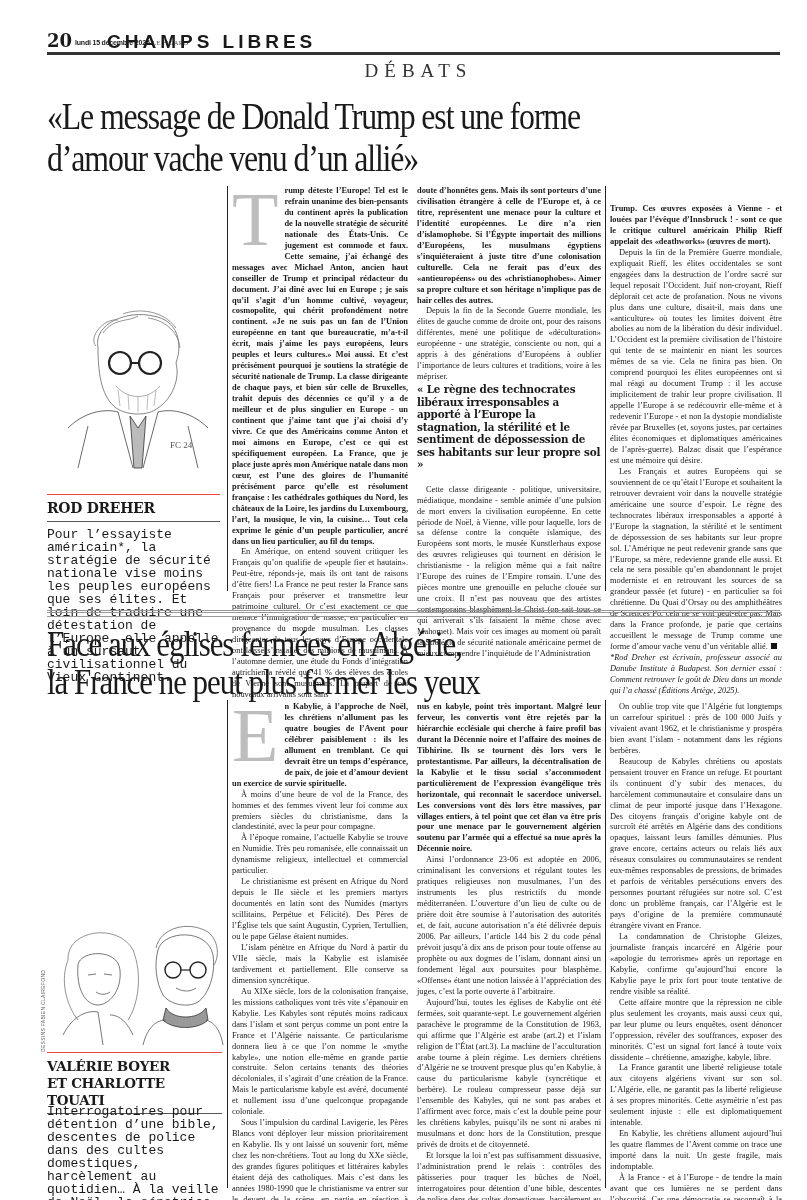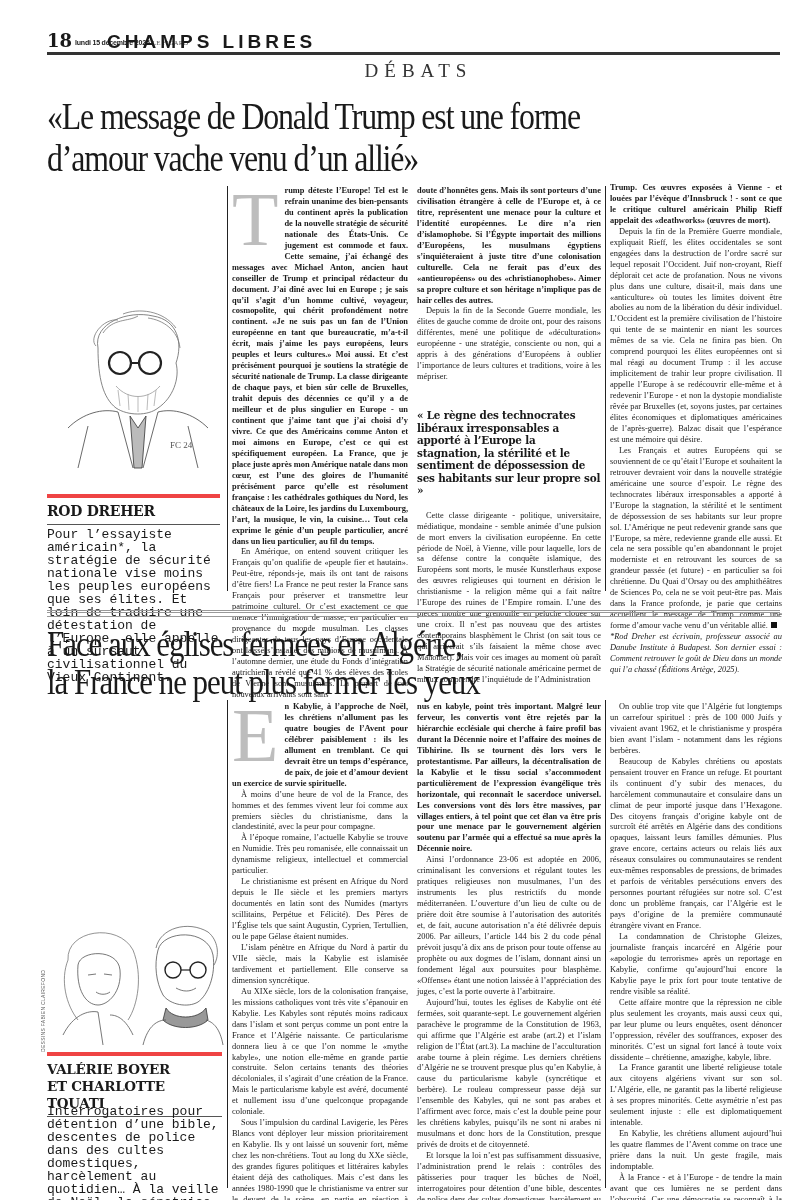--- a/index.html
+++ b/index.html
@@ -13,40 +13,40 @@
   .rubric{position:absolute;left:0;width:733px;top:0;text-align:left;font-family:Liberation Sans, sans-serif;font-weight:bold;font-size:19px;letter-spacing:4px;line-height:24px;padding-left:60px;box-sizing:border-box;}
   .mastrule{position:absolute;left:47px;top:52px;width:733px;height:3px;background:#333;}
   .subrubric{position:absolute;left:0;width:807px;top:60px;text-align:center;font-family:"Liberation Serif",serif;font-size:19px;letter-spacing:6px;color:#333;padding-left:30px;box-sizing:border-box;}
   h1{position:absolute;left:47px;top:96px;margin:0;width:700px;font-family:"Liberation Serif",serif;font-weight:normal;font-size:37px;line-height:42px;letter-spacing:-1.3px;transform:scaleX(0.86);transform-origin:left top;width:820px;}
   
   .col{position:absolute;font-size:8.4px;line-height:10.95px;text-align:justify;hyphens:auto;}
   .col p{margin:0;text-indent:9px;}
   .col p.first{text-indent:0;font-weight:bold;}
   .vrule{position:absolute;width:1px;background:#222;}
   .dropcap{float:left;font-family:"Liberation Serif",serif;font-size:76px;line-height:62px;color:#bdbdbd;margin:0 6px -2px 0;height:66px;padding-top:2px;}
-  .pull{font-family:"DejaVu Serif",serif;font-weight:bold;font-size:10.4px;line-height:12.5px;text-align:left;margin:26px 0 14px 0;letter-spacing:-0.2px;}
+  .pull{font-family:"DejaVu Serif",serif;font-weight:bold;font-size:10.4px;line-height:12.5px;text-align:left;margin:0 0 14px 0;letter-spacing:-0.2px;}
   .sig{font-style:italic;text-indent:0 !important;}
   .endmark{display:inline-block;width:6px;height:6px;background:#111;margin-left:3px;}
   
   .portrait{position:absolute;}
-  .authname{position:absolute;font-family:"DejaVu Serif",serif;font-weight:bold;font-size:14px;line-height:17px;letter-spacing:-0.3px;border-top:4px solid #ef4444;border-bottom:1px solid #555;padding:5px 0 4px 0;}
+  .authname{position:absolute;font-family:"DejaVu Serif",serif;font-weight:bold;font-size:14px;line-height:17px;letter-spacing:-0.3px;border-top:1px solid #ef4444;border-bottom:1px solid #555;padding:5px 0 4px 0;}
   .standfirst{position:absolute;font-family:Liberation Mono, monospace;font-size:13px;line-height:13px;}
   .credit{position:absolute;font-family:"Liberation Sans",sans-serif;font-size:5px;color:#555;letter-spacing:0.3px;transform:rotate(-90deg);transform-origin:left top;white-space:nowrap;}
   .sectrule{position:absolute;left:47px;top:610px;width:733px;height:5px;border-top:1px solid #999;border-bottom:1px solid #999;}
   .sectrule::after{content:"";position:absolute;left:0;top:1px;width:100%;height:1px;background:#999;}
   h2{position:absolute;left:47px;top:625px;margin:0;font-family:"Liberation Serif",serif;font-weight:normal;font-size:36px;line-height:38px;letter-spacing:-1.2px;transform:scaleX(0.86);transform-origin:left top;width:800px;}
   h2 span, h1 span{display:block;}
 </style>
 </head>
 <body>
 
 <div class="page">
 
   <div class="mast">
-    <span class="pgnum">18</span>
+    <span class="pgnum">20</span>
     <span class="pgdate">lundi 15 décembre 2025</span>
     <span class="pgpaper">LE FIGARO</span>
     <div class="rubric">CHAMPS LIBRES</div>
   </div>
   <div class="mastrule"></div>
   <div class="subrubric">DÉBATS</div>
 
   <h1>
     <span>«Le message de Donald Trump est une forme</span>
     <span>d’amour vache venu d’un allié»</span>
@@ -81,21 +81,21 @@
 
   <div class="col" style="left:417px;top:186px;width:184px;">
     <p class="first">doute d’honnêtes gens. Mais ils sont porteurs d’une civilisation étrangère à celle de l’Europe et, à ce titre, représentent une menace pour la culture et l’identité européennes. Le dire n’a rien d’islamophobe. Si l’Égypte importait des millions d’Européens, les musulmans égyptiens s’inquiéteraient à juste titre d’une colonisation culturelle. Cela ne ferait pas d’eux des «antieuropéens» ou des «christianophobes». Aimer sa propre culture et son héritage n’implique pas de haïr celles des autres.</p>
     <p>Depuis la fin de la Seconde Guerre mondiale, les élites de gauche comme de droite ont, pour des raisons différentes, mené une politique de «déculturation» européenne - une stratégie, consciente ou non, qui a appris à des générations d’Européens à oublier l’importance de leurs cultures et traditions, voire à les mépriser.</p>
     <div class="pull">« Le règne des technocrates libéraux irresponsables a apporté à l’Europe la stagnation, la stérilité et le sentiment de dépossession de ses habitants sur leur propre sol »</div>
     <p>Cette classe dirigeante - politique, universitaire, médiatique, mondaine - semble animée d’une pulsion de mort envers la civilisation européenne. En cette période de Noël, à Vienne, ville pour laquelle, lors de sa défense contre la conquête islamique, des Européens sont morts, le musée Kunstlerhaus expose des œuvres religieuses qui tournent en dérision le christianisme - la religion même qui a fait naître l’Europe des ruines de l’Empire romain. L’une des pièces montre une grenouille en peluche clouée sur une croix. Il n’est pas nouveau que des artistes contemporains blasphèment le Christ (on sait tous ce qui arriverait s’ils faisaient la même chose avec Mahomet). Mais voir ces images au moment où paraît la Stratégie de sécurité nationale américaine permet de mieux comprendre l’inquiétude de l’Administration</p>
   </div>
 
   <div class="vrule" style="left:605px;top:186px;height:405px;"></div>
 
-  <div class="col" style="left:610px;top:183px;width:172px;">
+  <div class="col" style="left:610px;top:204px;width:172px;">
     <p class="first">Trump. Ces œuvres exposées à Vienne - et louées par l’évêque d’Innsbruck ! - sont ce que le critique culturel américain Philip Rieff appelait des «deathworks» (œuvres de mort).</p>
     <p>Depuis la fin de la Première Guerre mondiale, expliquait Rieff, les élites occidentales se sont engagées dans la destruction de l’ordre sacré sur lequel reposait l’Occident. Juif non-croyant, Rieff déplorait cet acte de profanation. Nous ne vivons plus dans une culture, disait-il, mais dans une «anticulture» où toutes les limites doivent être abolies au nom de la libération du désir individuel. L’Occident est la première civilisation de l’histoire qui tente de se maintenir en niant les sources mêmes de sa vie. Cela ne finira pas bien. On comprend pourquoi les élites européennes ont si mal réagi au document Trump : il les accuse implicitement de trahir leur propre civilisation. Il appelle l’Europe à se redécouvrir elle-même et à redevenir l’Europe - et non la dystopie mondialiste rêvée par Bruxelles (et, soyons justes, par certaines élites économiques et diplomatiques américaines de l’après-guerre). Balzac disait que l’espérance est une mémoire qui désire.</p>
     <p><span>Les Français et autres Européens qui se souviennent de ce qu’était l’Europe et souhaitent la retrouver devraient voir dans la nouvelle stratégie américaine une source d’espoir. Le règne des technocrates libéraux irresponsables a apporté à l’Europe la stagnation, la stérilité et le sentiment de dépossession de ses habitants sur leur propre sol. L’Amérique ne peut redevenir grande sans que l’Europe, sa mère, redevienne grande elle aussi. Et cela ne sera possible qu’en abandonnant le projet moderniste et en retrouvant les sources de sa grandeur passée (et future) - en particulier sa foi chrétienne. Du Quai d’Orsay ou des amphithéâtres de Sciences Po, cela ne se voit peut-être pas. Mais dans la France profonde, je parie que certains accueillent le message de Trump comme une forme d’amour vache venu d’un véritable allié.</span><span class="endmark"></span></p>
     <p class="sig">*Rod Dreher est écrivain, professeur associé au Danube Institute à Budapest. Son dernier essai : Comment retrouver le goût de Dieu dans un monde qui l’a chassé (Éditions Artège, 2025).</p>
   </div>
 
   <div class="sectrule"></div>
 
   <h2>
     <span>Face aux églises fermées en Algérie,</span>
@@ -149,18 +149,18 @@
   </div>
 
   <div class="vrule" style="left:605px;top:700px;height:488px;"></div>
 
   <div class="col" style="left:610px;top:702px;width:172px;">
     <p>On oublie trop vite que l’Algérie fut longtemps un carrefour spirituel : près de 100 000 Juifs y vivaient avant 1962, et le christianisme y prospéra bien avant l’islam - notamment dans les régions berbères.</p>
     <p>Beaucoup de Kabyles chrétiens ou apostats pensaient trouver en France un refuge. Et pourtant ils continuent d’y subir des menaces, du harcèlement communautaire et consulaire dans un climat de peur importé jusque dans l’Hexagone. Des citoyens français d’origine kabyle ont de surcroît été arrêtés en Algérie dans des conditions opaques, laissant leurs familles démunies. Plus grave encore, certains acteurs ou relais liés aux réseaux consulaires ou communautaires se rendent eux-mêmes responsables de pressions, de brimades et parfois de véritables persécutions envers des personnes pourtant réfugiées sur notre sol. C’est donc un problème français, car l’Algérie est le pays d’origine de la première communauté étrangère vivant en France.</p>
     <p>La condamnation de Christophe Gleizes, journaliste français incarcéré en Algérie pour «apologie du terrorisme» après un reportage en Kabylie, confirme qu’aujourd’hui encore la Kabylie paye le prix fort pour toute tentative de rendre visible sa réalité.</p>
     <p>Cette affaire montre que la répression ne cible plus seulement les croyants, mais aussi ceux qui, par leur plume ou leurs enquêtes, osent dénoncer l’oppression, révéler des souffrances, exposer des minorités. C’est un signal fort lancé à toute voix dissidente – chrétienne, amazighe, kabyle, libre.</p>
     <p>La France garantit une liberté religieuse totale aux citoyens algériens vivant sur son sol. L’Algérie, elle, ne garantit pas la liberté religieuse à ses propres minorités. Cette asymétrie n’est pas seulement injuste : elle est diplomatiquement intenable.</p>
-    <p>En Kabylie, les chrétiens allument aujourd’hui les quatre flammes de l’Avent comme on trace une prière dans la nuit. Un geste fragile, mais indomptable.</p>
+    <p>En Kabylie, les chrétiens allument aujourd’hui les quatre flammes de l’Avent comme on trace une importé dans la nuit. Un geste fragile, mais indomptable.</p>
     <p><span>À la France - et à l’Europe - de tendre la main avant que ces lumières ne se perdent dans l’obscurité. Car une démocratie se reconnaît à la lumière qu’elle choisit de défendre.</span></p>
 
   </div>
 
 </div>
 
 </body></html>

